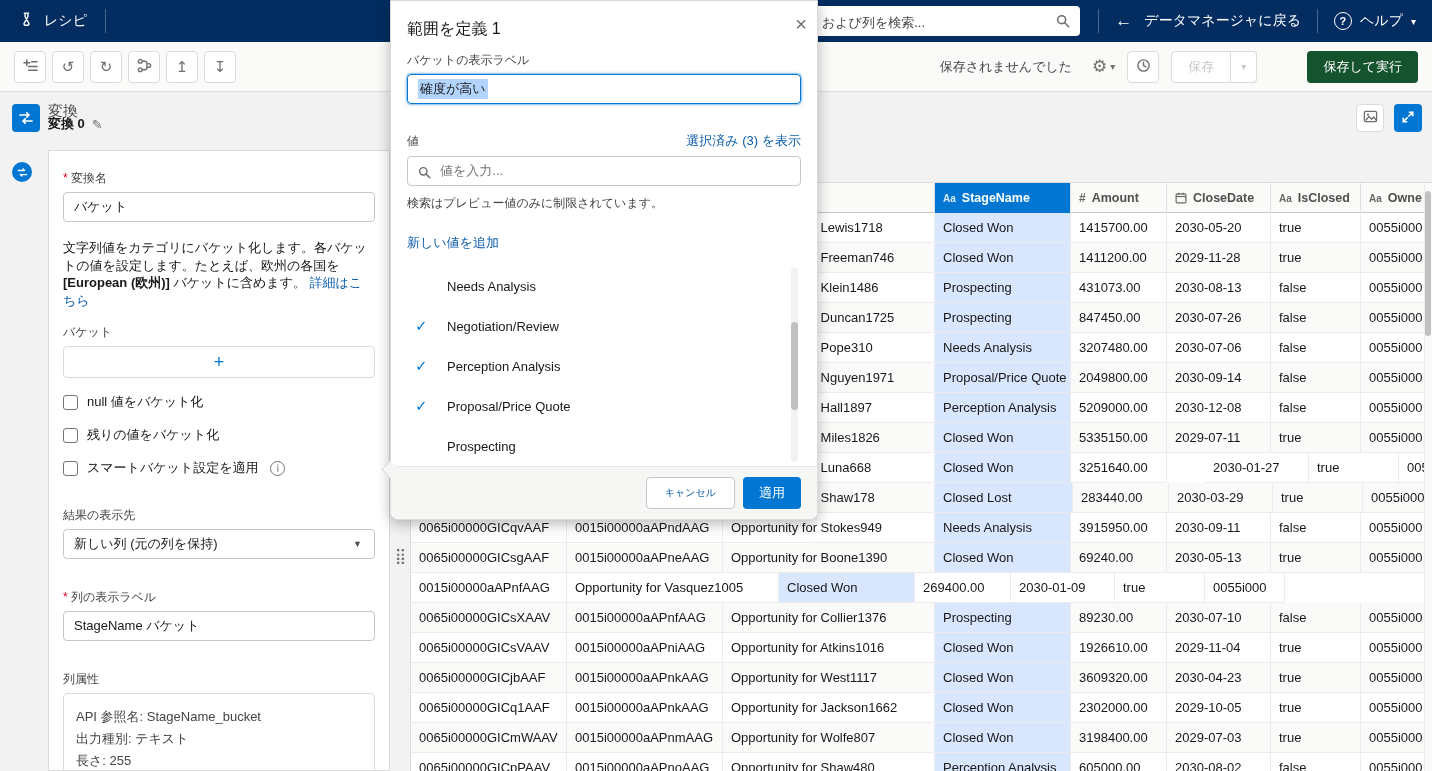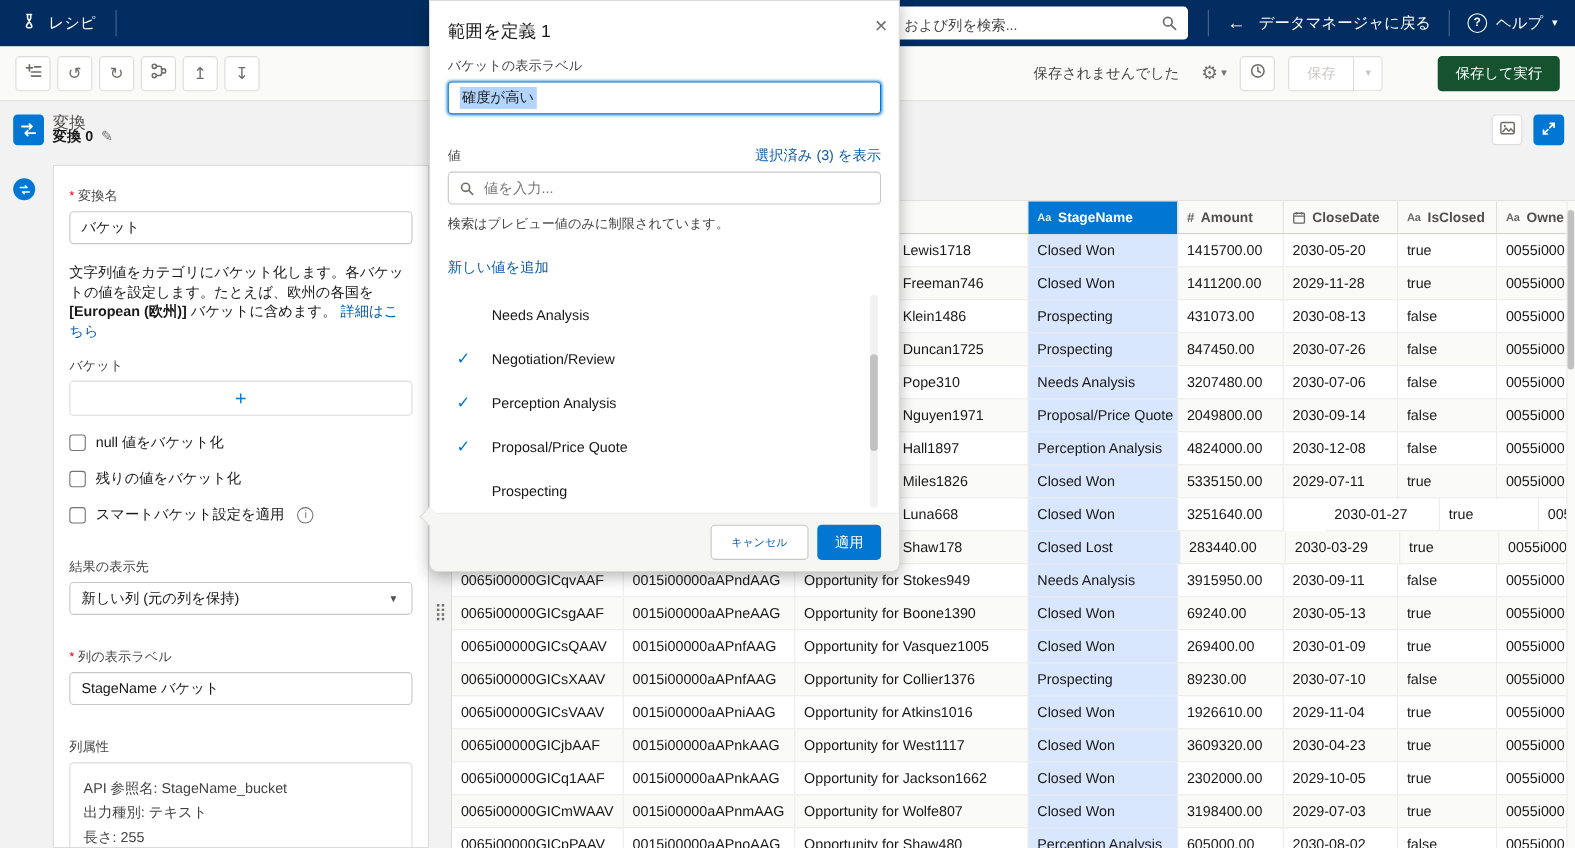--- a/index.html
+++ b/index.html
@@ -376,21 +376,21 @@
         <div class="td" style="width: 96px;">2049800.00</div>
         <div class="td" style="width: 104px;">2030-09-14</div>
         <div class="td" style="width: 90px;">false</div>
         <div class="td" style="width: 80px;">0055i000</div>
       </div>
       <div class="t-row">
         <div class="td" style="width: 156px;"></div>
         <div class="td" style="width: 156px;"></div>
         <div class="td" style="width: 212px;">Opportunity for Hall1897</div>
         <div class="td td-stage" style="width: 136px;">Perception Analysis</div>
-        <div class="td" style="width: 96px;">4824000.00</div>
+        <div class="td" style="width: 96px;">5209000.00</div>
         <div class="td" style="width: 104px;">2030-12-08</div>
         <div class="td" style="width: 90px;">false</div>
         <div class="td" style="width: 80px;">0055i000</div>
       </div>
       <div class="t-row">
         <div class="td" style="width: 156px;"></div>
         <div class="td" style="width: 156px;"></div>
         <div class="td" style="width: 212px;">Opportunity for Miles1826</div>
         <div class="td td-stage" style="width: 136px;">Closed Won</div>
         <div class="td" style="width: 96px;">5335150.00</div>
@@ -432,21 +432,20 @@
         <div class="td" style="width: 156px;">0065i00000GICsgAAF</div>
         <div class="td" style="width: 156px;">0015i00000aAPneAAG</div>
         <div class="td" style="width: 212px;">Opportunity for Boone1390</div>
         <div class="td td-stage" style="width: 136px;">Closed Won</div>
         <div class="td" style="width: 96px;">69240.00</div>
         <div class="td" style="width: 104px;">2030-05-13</div>
         <div class="td" style="width: 90px;">true</div>
         <div class="td" style="width: 80px;">0055i000</div>
       </div>
       <div class="t-row">
-        <div class="td" style="width: 156px;">0065i00000GICsQAAV</div>
         <div class="td" style="width: 156px;">0015i00000aAPnfAAG</div>
         <div class="td" style="width: 212px;">Opportunity for Vasquez1005</div>
         <div class="td td-stage" style="width: 136px;">Closed Won</div>
         <div class="td" style="width: 96px;">269400.00</div>
         <div class="td" style="width: 104px;">2030-01-09</div>
         <div class="td" style="width: 90px;">true</div>
         <div class="td" style="width: 80px;">0055i000</div>
       </div>
       <div class="t-row">
         <div class="td" style="width: 156px;">0065i00000GICsXAAV</div>

